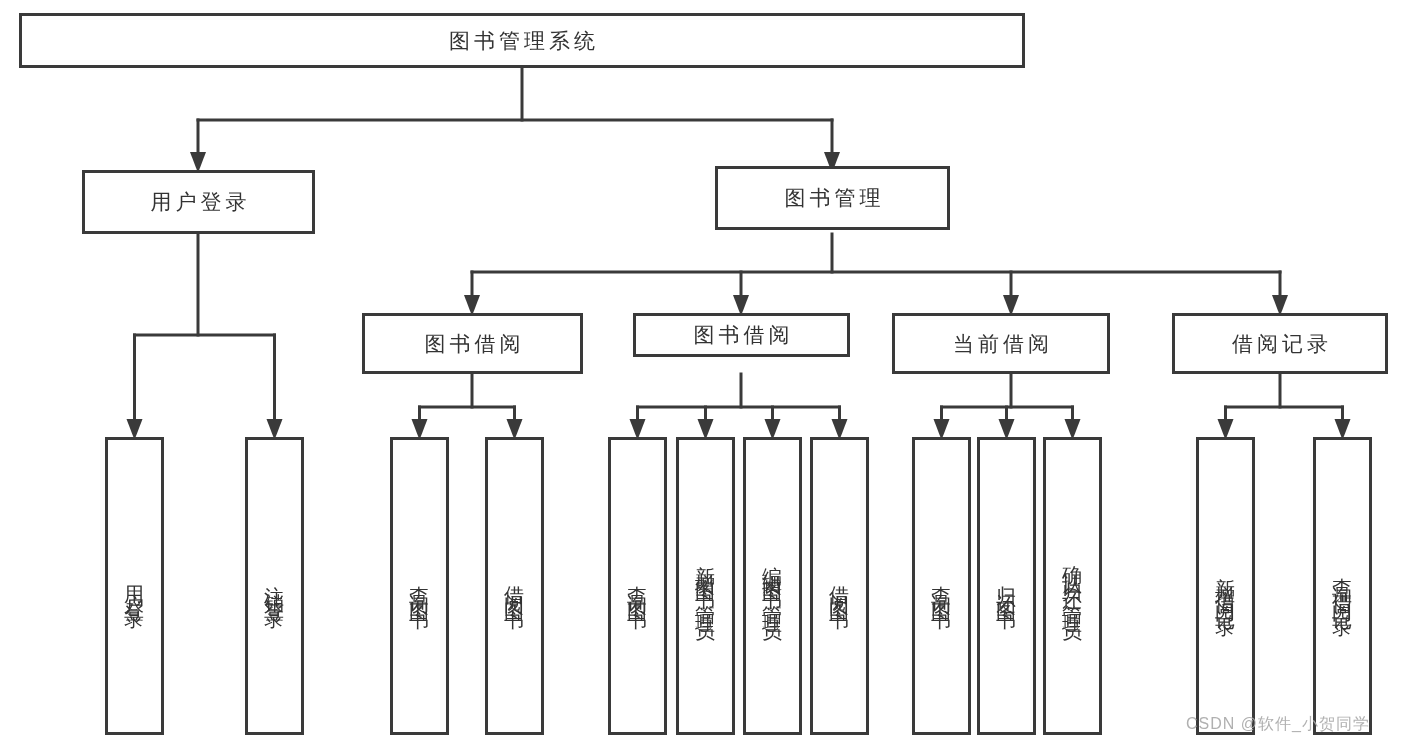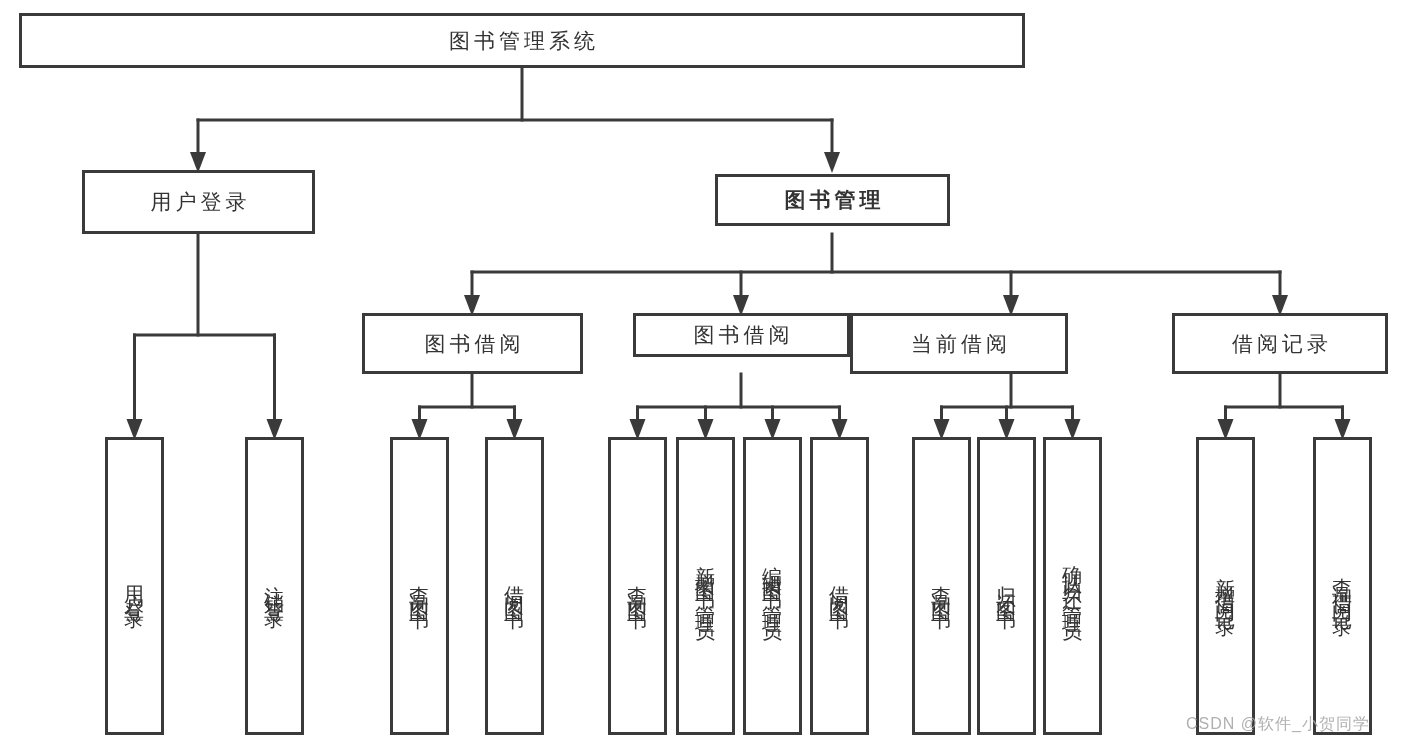--- a/index.html
+++ b/index.html
@@ -125,31 +125,31 @@
       <polygon points="1334.5,419 1350.5,419 1342.5,440" fill="#3a3a3a"></polygon>
     </svg>
 
   <div class="node root-box" style="left:19px;top:13px;width:1006px;height:55px;">
     <span class="hlabel">图书管理系统</span>
   </div>
 
   <div class="node" style="left:82px;top:170px;width:233px;height:64px;">
     <span class="hlabel">用户登录</span>
   </div>
-  <div class="node" style="left:715px;top:174px;width:235px;height:52px;font-weight:bold;">
+  <div class="node" style="left:715px;top:166px;width:235px;height:64px;">
     <span class="hlabel">图书管理</span>
   </div>
 
   <div class="node" style="left:362px;top:313px;width:221px;height:61px;">
     <span class="hlabel">图书借阅</span>
   </div>
   <div class="node" style="left:633px;top:313px;width:217px;height:44px;">
     <span class="hlabel">图书借阅</span>
   </div>
-  <div class="node" style="left:850px;top:313px;width:218px;height:61px;">
+  <div class="node" style="left:892px;top:313px;width:218px;height:61px;">
     <span class="hlabel">当前借阅</span>
   </div>
   <div class="node" style="left:1172px;top:313px;width:216px;height:61px;">
     <span class="hlabel">借阅记录</span>
   </div>
 
   <div class="node" style="left:105px;top:437px;width:59px;height:298px;">
     <span class="vlabel">用户登录</span>
   </div>
   <div class="node" style="left:245px;top:437px;width:59px;height:298px;">

